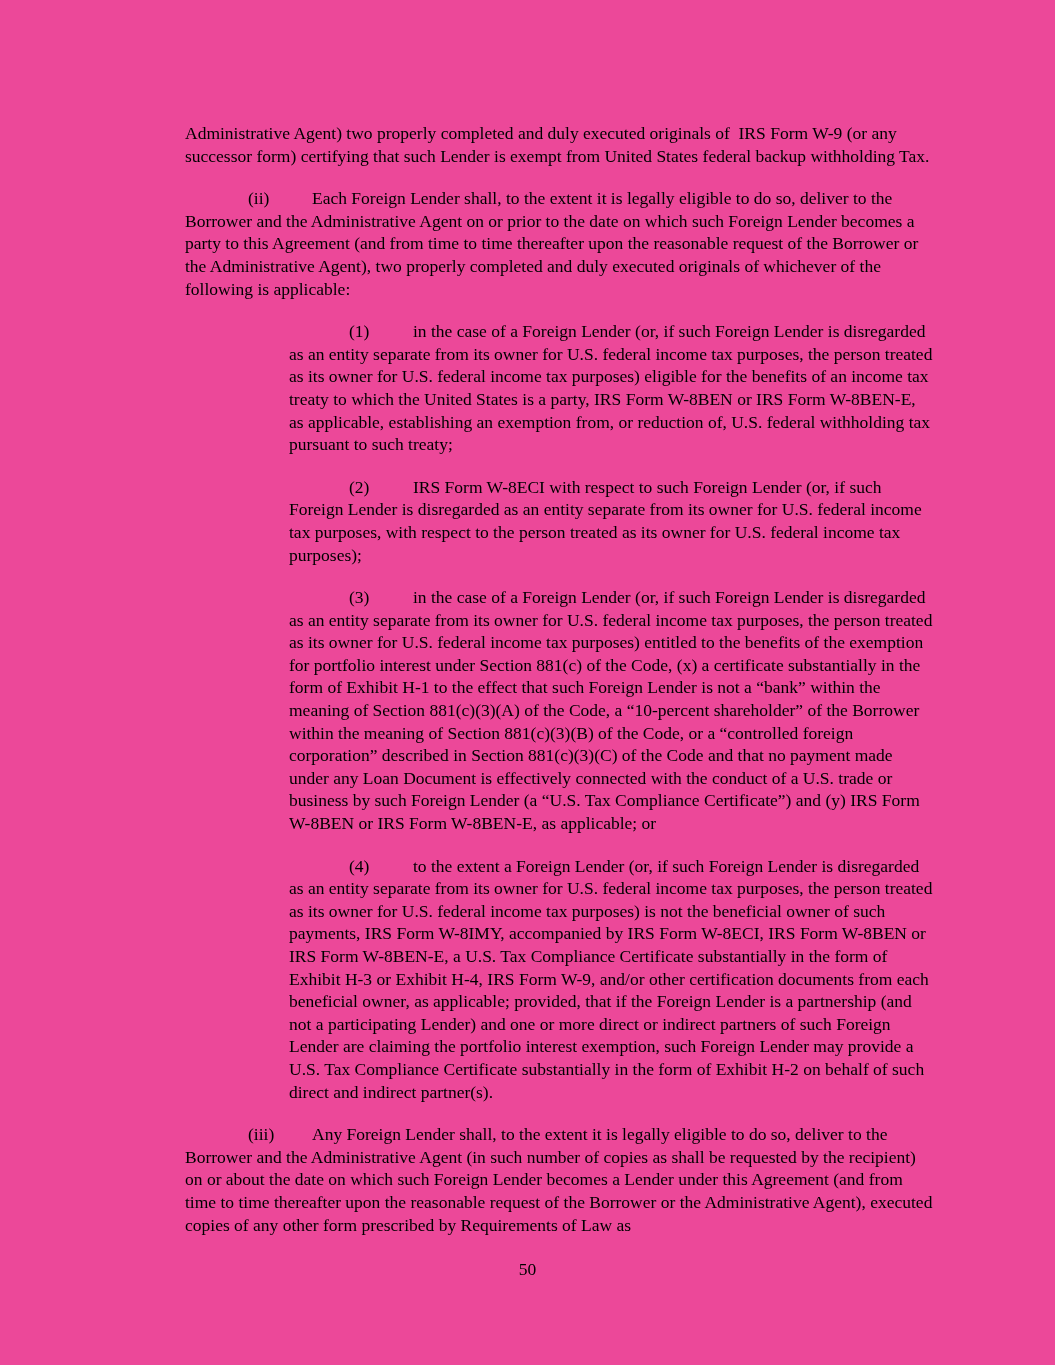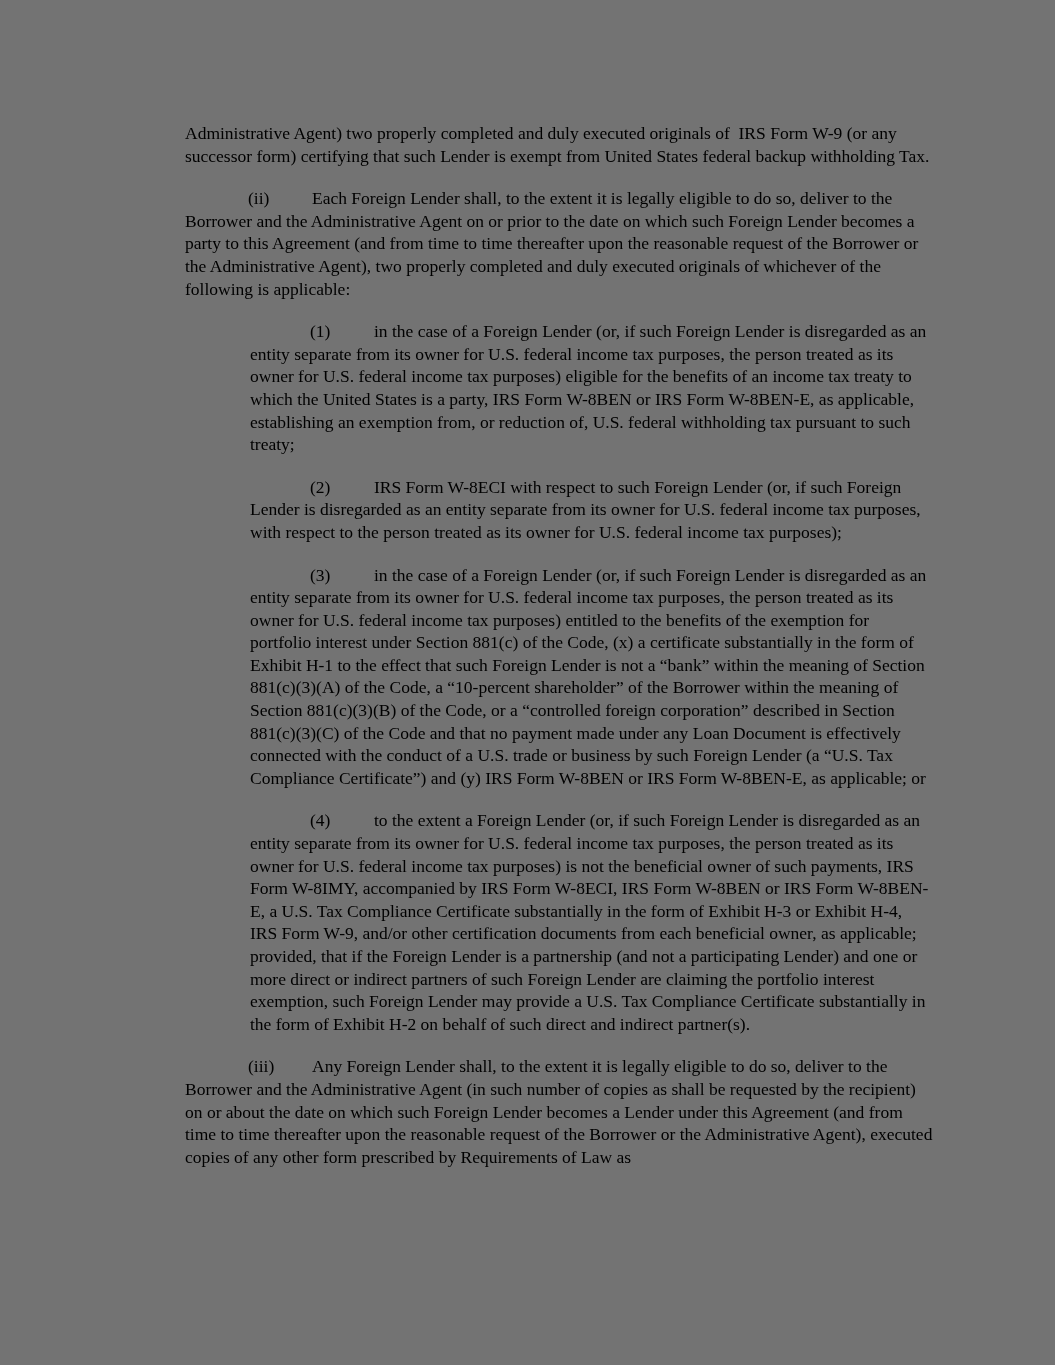--- a/index.html
+++ b/index.html
@@ -4,21 +4,21 @@
 <style>
   html, body {
     margin: 0;
     padding: 0;
     background: #ffffff;
   }
   .page {
     position: relative;
     width: 1055px;
     height: 1365px;
-    background: #737373;
+    background: #ec4899;
     color: #000000;
     font-family: "Liberation Serif", "DejaVu Serif", serif;
     font-size: 17.5px;
     line-height: 22.6px;
     overflow: hidden;
   }
   .content {
     position: absolute;
     left: 185px;
     top: 122px;
@@ -27,21 +27,21 @@
   .para {
     margin: 0 0 20px 0;
     text-indent: 63px;
     white-space: pre-wrap;
     text-align: left;
   }
   .para.flush {
     text-indent: 0;
   }
   .para.sub {
-    margin-left: 65px;
+    margin-left: 104px;
     text-indent: 60px;
   }
   .pnum {
     display: inline-block;
     width: 64px;
     text-indent: 0;
   }
   .u {
   }
   .footer {
@@ -58,13 +58,16 @@
 <div class="page">
   <div class="content" id="doc-content">
       <p class="para flush"><span>Administrative Agent) two properly completed and duly executed originals of  IRS Form W-9 (or any successor form) certifying that such Lender is exempt from United States federal backup withholding Tax.</span></p>
       <p class="para body"><span class="pnum">(ii)</span><span>Each Foreign Lender shall, to the extent it is legally eligible to do so, deliver to the Borrower and the Administrative Agent on or prior to the date on which such Foreign Lender becomes a party to this Agreement (and from time to time thereafter upon the reasonable request of the Borrower or the Administrative Agent), two properly completed and duly executed originals of whichever of the following is applicable:</span></p>
       <p class="para sub"><span class="pnum">(1)</span><span>in the case of a Foreign Lender (or, if such Foreign Lender is disregarded as an entity separate from its owner for U.S. federal income tax purposes, the person treated as its owner for U.S. federal income tax purposes) eligible for the benefits of an income tax treaty to which the United States is a party, IRS Form W-8BEN or IRS Form W-8BEN-E, as applicable, establishing an exemption from, or reduction of, U.S. federal withholding tax pursuant to such treaty;</span></p>
       <p class="para sub"><span class="pnum">(2)</span><span>IRS Form W-8ECI with respect to such Foreign Lender (or, if such Foreign Lender is disregarded as an entity separate from its owner for U.S. federal income tax purposes, with respect to the person treated as its owner for U.S. federal income tax purposes);</span></p>
       <p class="para sub"><span class="pnum">(3)</span><span>in the case of a Foreign Lender (or, if such Foreign Lender is disregarded as an entity separate from its owner for U.S. federal income tax purposes, the person treated as its owner for U.S. federal income tax purposes) entitled to the benefits of the exemption for portfolio interest under Section 881(c) of the Code, (x) a certificate substantially in the form of </span><span class="u">Exhibit H-1</span><span> to the effect that such Foreign Lender is not a “bank” within the meaning of Section 881(c)(3)(A) of the Code, a “10-percent shareholder” of the Borrower within the meaning of Section 881(c)(3)(B) of the Code, or a “controlled foreign corporation” described in Section 881(c)(3)(C) of the Code and that no payment made under any Loan Document is effectively connected with the conduct of a U.S. trade or business by such Foreign Lender (a “</span><span class="u">U.S. Tax Compliance Certificate</span><span>”) and (y) IRS Form W-8BEN or IRS Form W-8BEN-E, as applicable; or</span></p>
       <p class="para sub"><span class="pnum">(4)</span><span>to the extent a Foreign Lender (or, if such Foreign Lender is disregarded as an entity separate from its owner for U.S. federal income tax purposes, the person treated as its owner for U.S. federal income tax purposes) is not the beneficial owner of such payments, IRS Form W-8IMY, accompanied by IRS Form W-8ECI, IRS Form W-8BEN or IRS Form W-8BEN-E, a U.S. Tax Compliance Certificate substantially in the form of </span><span class="u">Exhibit H-3</span><span> or </span><span class="u">Exhibit H-4</span><span>, IRS Form W-9, and/or other certification documents from each beneficial owner, as applicable; </span><span class="u">provided</span><span>, that if the Foreign Lender is a partnership (and not a participating Lender) and one or more direct or indirect partners of such Foreign Lender are claiming the portfolio interest exemption, such Foreign Lender may provide a U.S. Tax Compliance Certificate substantially in the form of </span><span class="u">Exhibit H-2</span><span> on behalf of such direct and indirect partner(s).</span></p>
       <p class="para body"><span class="pnum">(iii)</span><span>Any Foreign Lender shall, to the extent it is legally eligible to do so, deliver to the Borrower and the Administrative Agent (in such number of copies as shall be requested by the recipient) on or about the date on which such Foreign Lender becomes a Lender under this Agreement (and from time to time thereafter upon the reasonable request of the Borrower or the Administrative Agent), executed copies of any other form prescribed by Requirements of Law as</span></p>
     </div>
+  <div class="footer">
+    <span>50</span>
+  </div>
 </div>
 
 </body></html>

